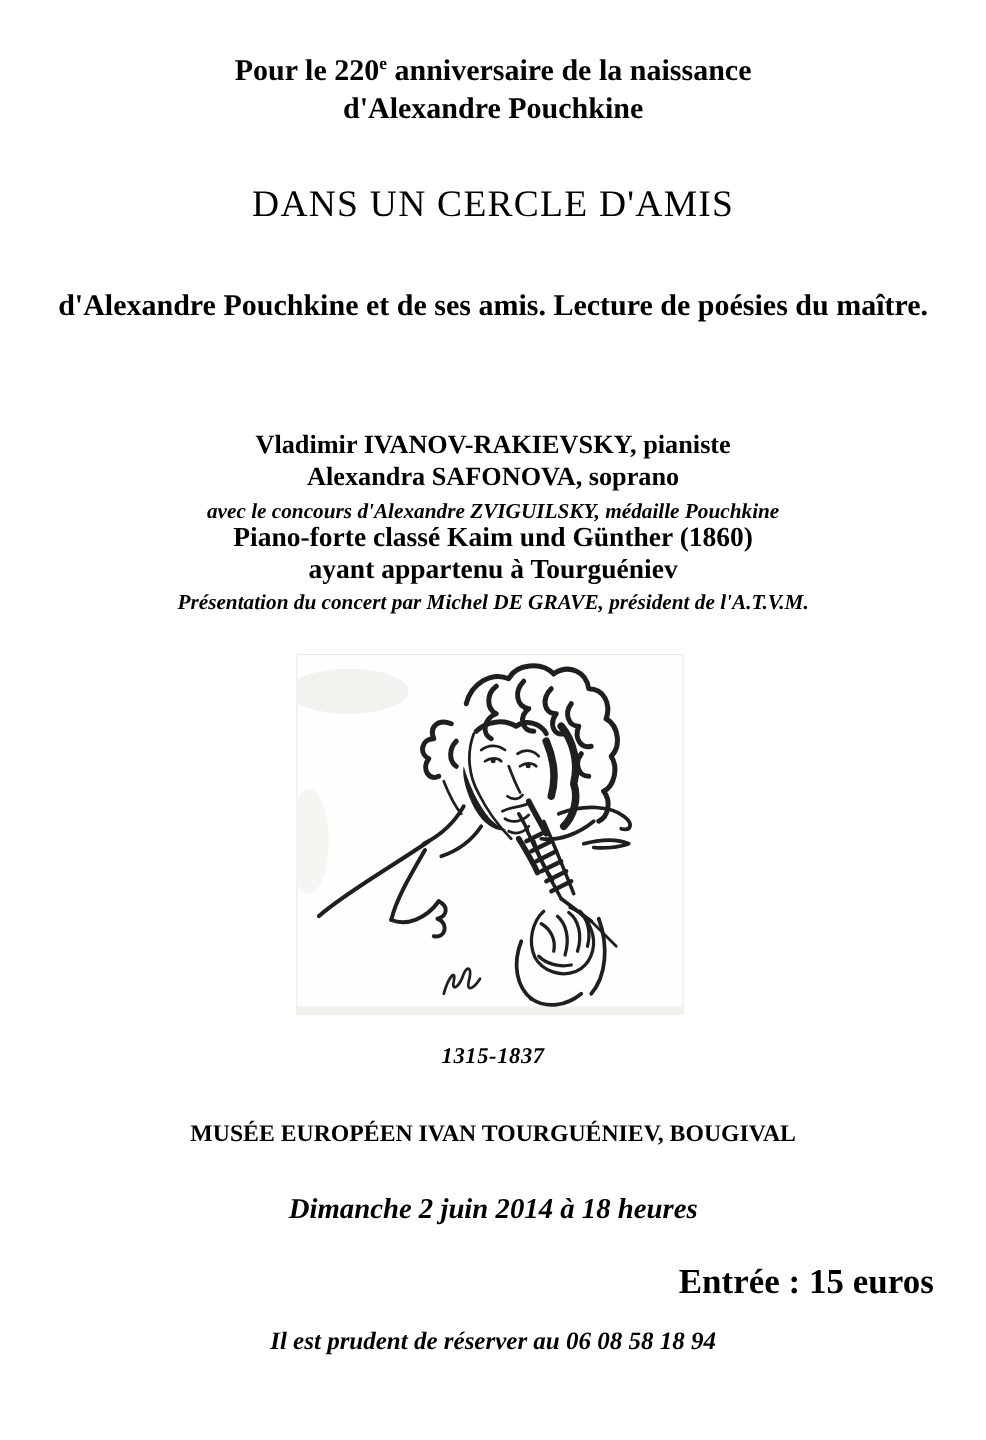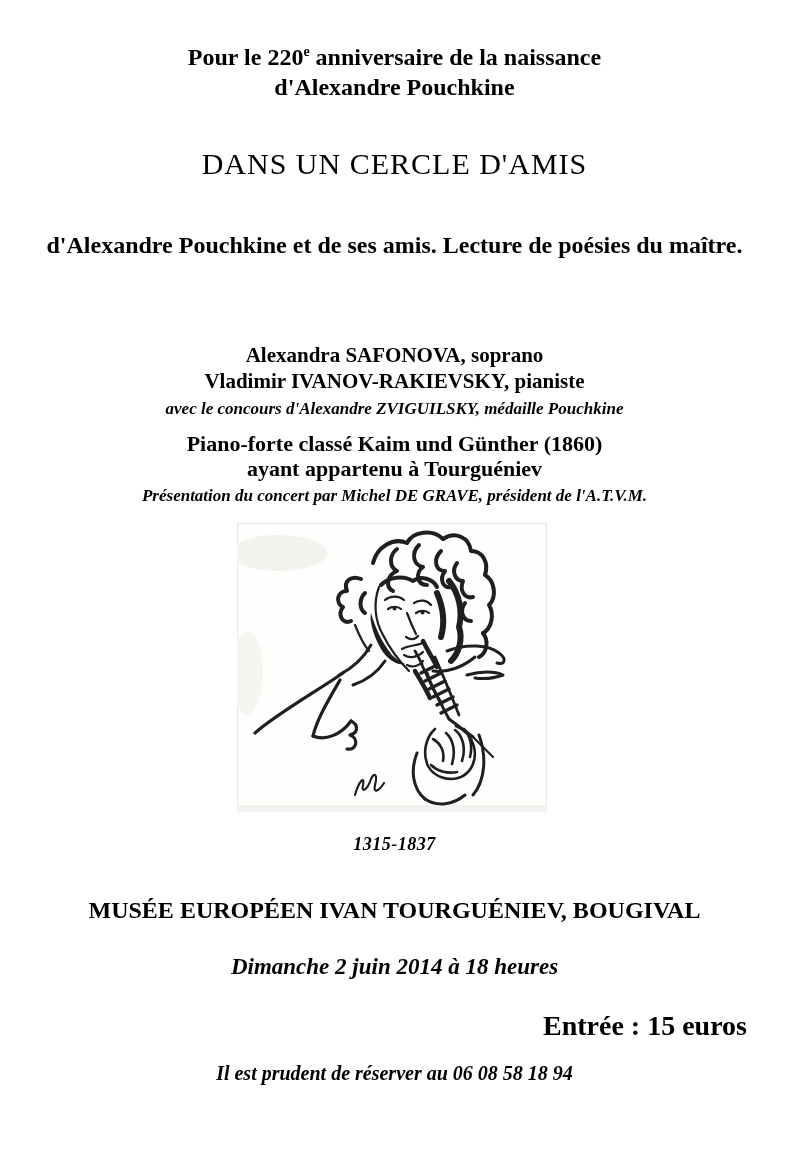--- a/index.html
+++ b/index.html
@@ -17,31 +17,31 @@
 
   .top-title{top:42px;font-weight:bold;font-size:24px;line-height:30px;}
   .top-title sup{font-size:14px;line-height:0;}
 
   .main-title{top:147px;font-weight:normal;font-size:30px;letter-spacing:1px;margin:0;}
 
   .description{top:231px;font-weight:bold;font-size:24px;line-height:29px;margin:0;}
   .description .dline{display:block;}
 
   .performers{top:342px;line-height:26px;}
-  .piano{top:431px;line-height:25px;}
+  .piano{top:417px;line-height:25px;}
   .bold-line{font-weight:bold;font-size:21px;}
   .bold-line-lg{font-weight:bold;font-size:22px;}
   .italic-note{font-style:italic;font-weight:bold;font-size:17px;margin-top:2px;}
 
   .portrait{position:absolute;left:237px;top:523px;width:310px;height:289px;margin:0;}
   .portrait svg{display:block;width:310px;height:289px;}
 
   .years{top:834px;font-weight:bold;font-style:italic;font-size:18px;letter-spacing:0.5px;}
 
-  .venue{top:897px;font-weight:bold;font-size:24px;}
+  .venue{top:897px;font-weight:bold;font-size:19px;}
   .datetime{top:954px;font-weight:bold;font-style:italic;font-size:23px;}
   .price{top:1010px;right:42px;left:auto;text-align:right;font-weight:bold;font-size:28px;}
   .reservation{top:1062px;font-weight:bold;font-style:italic;font-size:20px;}
 </style>
 </head>
 <body>
 
 <div class="page">
 
   <header class="abs center top-title">
@@ -49,22 +49,22 @@
     <div>d'Alexandre Pouchkine</div>
   </header>
 
   <h1 class="abs center main-title">DANS UN CERCLE D'AMIS</h1>
 
   <p class="abs center description">
     <span class="dline">d'Alexandre Pouchkine et de ses amis. Lecture de poésies du maître.</span>
   </p>
 
   <section class="abs center performers">
+    <div class="bold-line">Vladimir IVANOV-RAKIEVSKY, pianiste</div>
     <div class="bold-line">Alexandra SAFONOVA, soprano</div>
-    <div class="bold-line">Vladimir IVANOV-RAKIEVSKY, pianiste</div>
     <div class="italic-note">avec le concours  d'Alexandre ZVIGUILSKY, médaille Pouchkine</div>
   </section>
 
   <section class="abs center piano">
     <div class="bold-line-lg">Piano-forte classé Kaim und Günther (1860)</div>
     <div class="bold-line-lg">ayant appartenu à Tourguéniev</div>
     <div class="italic-note">Présentation du concert par Michel DE GRAVE, président de l'A.T.V.M.</div>
   </section>
 
   <figure class="portrait">

